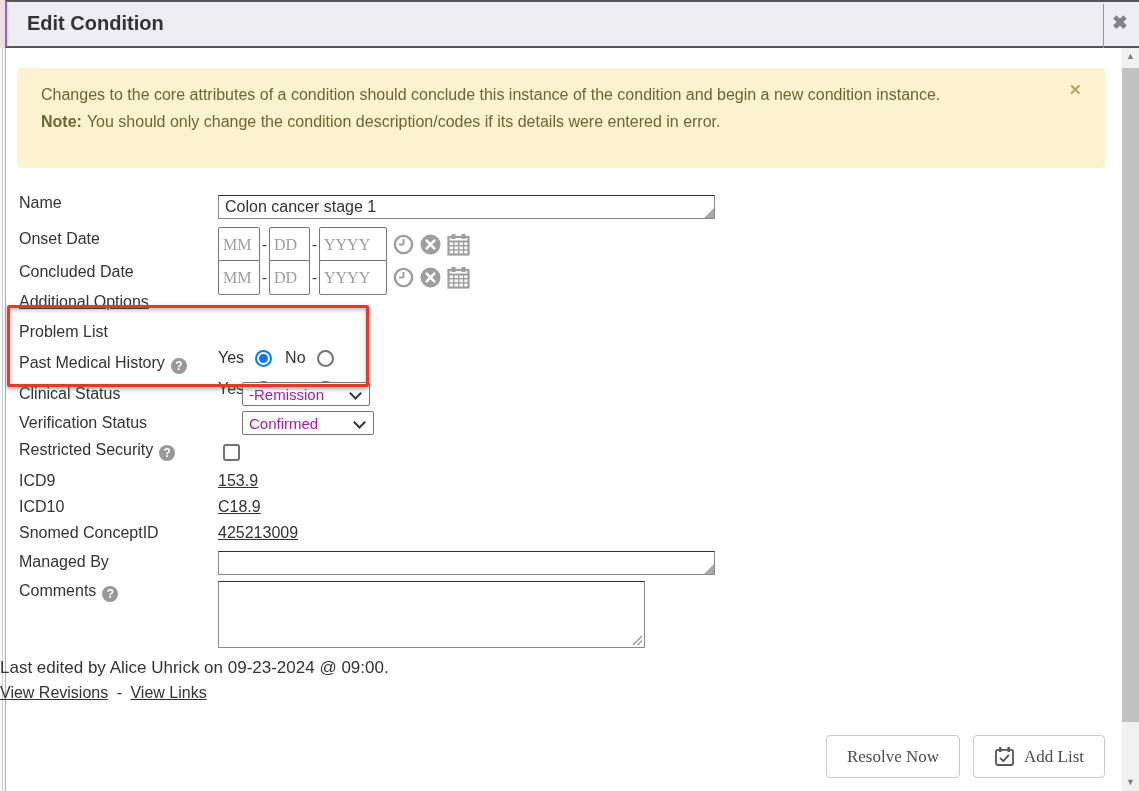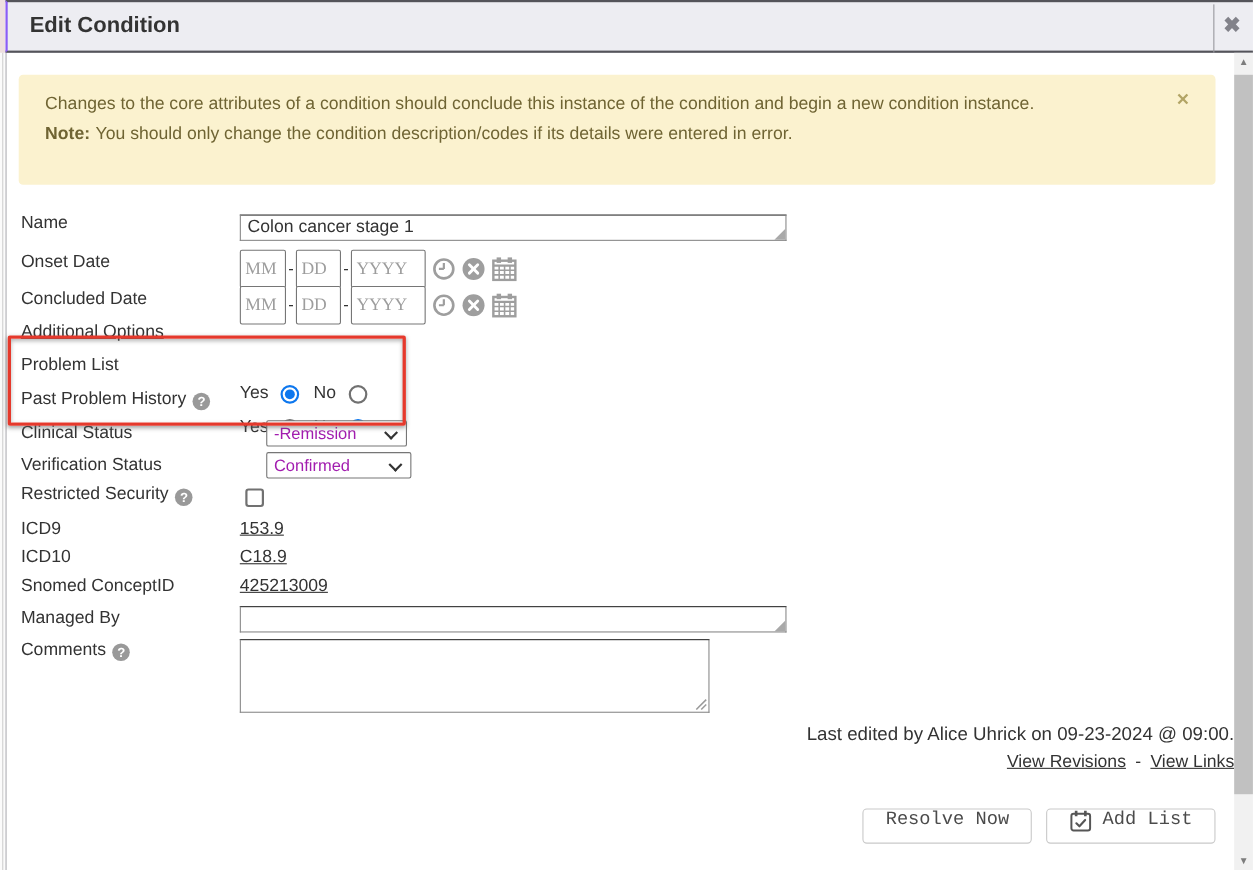--- a/index.html
+++ b/index.html
@@ -66,35 +66,35 @@
         border-bottom:2px solid #333;transform:rotate(45deg);}
 
   .checkbox{position:absolute;width:17px;height:17px;border:2px solid #717171;border-radius:3px;
             background:#fff;box-sizing:border-box;cursor:pointer;}
 
   .ta-wrap{position:absolute;left:218px;top:581px;width:427px;height:67px;}
   .ta{width:100%;height:100%;border:1px solid #8a8a8a;border-top-color:#2e2e2e;box-sizing:border-box;
       resize:none;font-family:"Liberation Sans",sans-serif;font-size:15px;outline:none;display:block;}
   .ta-grip{position:absolute;right:2px;bottom:2px;pointer-events:none;}
 
-  .centerband{position:absolute;left:0;width:1122px;text-align:right;}
+  .centerband{position:absolute;left:0;width:1122px;text-align:left;}
   .lastedited{font-size:17px;color:#333;}
   .revlinks{font-size:16px;color:#333;}
   .revlinks .sep{margin:0 4px;}
 
   
   .redbox{position:absolute;left:7px;top:305px;width:356px;height:76px;border:3px solid #e5392c;
           border-radius:2px;box-shadow:0 2px 4px rgba(90,90,90,.55), inset 0 2px 4px rgba(90,90,90,.45);
           pointer-events:none;z-index:6;}
 
   
   .btnbar{position:absolute;left:0;top:735px;width:1105px;display:flex;justify-content:flex-end;gap:13px;}
-  .btn{height:32px;background:#fff;border:1px solid #c9c9c9;border-radius:4px;font-size:17px;
-       color:#4b4b4b;display:flex;gap:9px;padding:0 20px;cursor:pointer;
-       font-family:Liberation Mono, monospace;box-sizing:border-box;}
+  .btn{height:43px;background:#fff;border:1px solid #c9c9c9;border-radius:4px;font-size:17px;
+       color:#4b4b4b;display:flex;align-items:center;gap:9px;padding:0 20px;cursor:pointer;
+       font-family:Liberation Serif, serif;box-sizing:border-box;}
 
   
   .sbar{position:absolute;left:1122px;top:48px;width:17px;height:743px;background:#f1f1f1;}
   .sbtn{position:absolute;left:0;width:17px;height:17px;color:#7d7d7d;font-size:9px;line-height:17px;
         text-align:center;cursor:pointer;}
   .sthumb{position:absolute;left:0;top:20px;width:17px;height:654px;background:#c1c1c1;cursor:pointer;}
 
   svg{display:block;}
 </style>
 </head>
@@ -201,21 +201,21 @@
 <div class="redbox"></div>
 
 <span class="lbl" style="top:323px">Problem List</span>
 <div class="yn-row" style="top:325px">
   <span class="yn">Yes</span>
   <span class="radio on"></span>
   <span class="yn">No</span>
   <span class="radio"></span>
 </div>
 
-<span class="lbl" style="top:354px"><span>Past Problem History</span><span class="help">?</span></span>
+<span class="lbl" style="top:354px"><span>Past Medical History</span><span class="help">?</span></span>
 <div class="yn-row" style="top:356px">
   <span class="yn">Yes</span>
   <span class="radio"></span>
   <span class="yn">No</span>
   <span class="radio on"></span>
 </div>
 
 <span class="lbl" style="top:385px">Clinical Status</span>
 <div class="fselect" style="left:218px;top:382px;width:128px">
   <span>-Remission</span>

